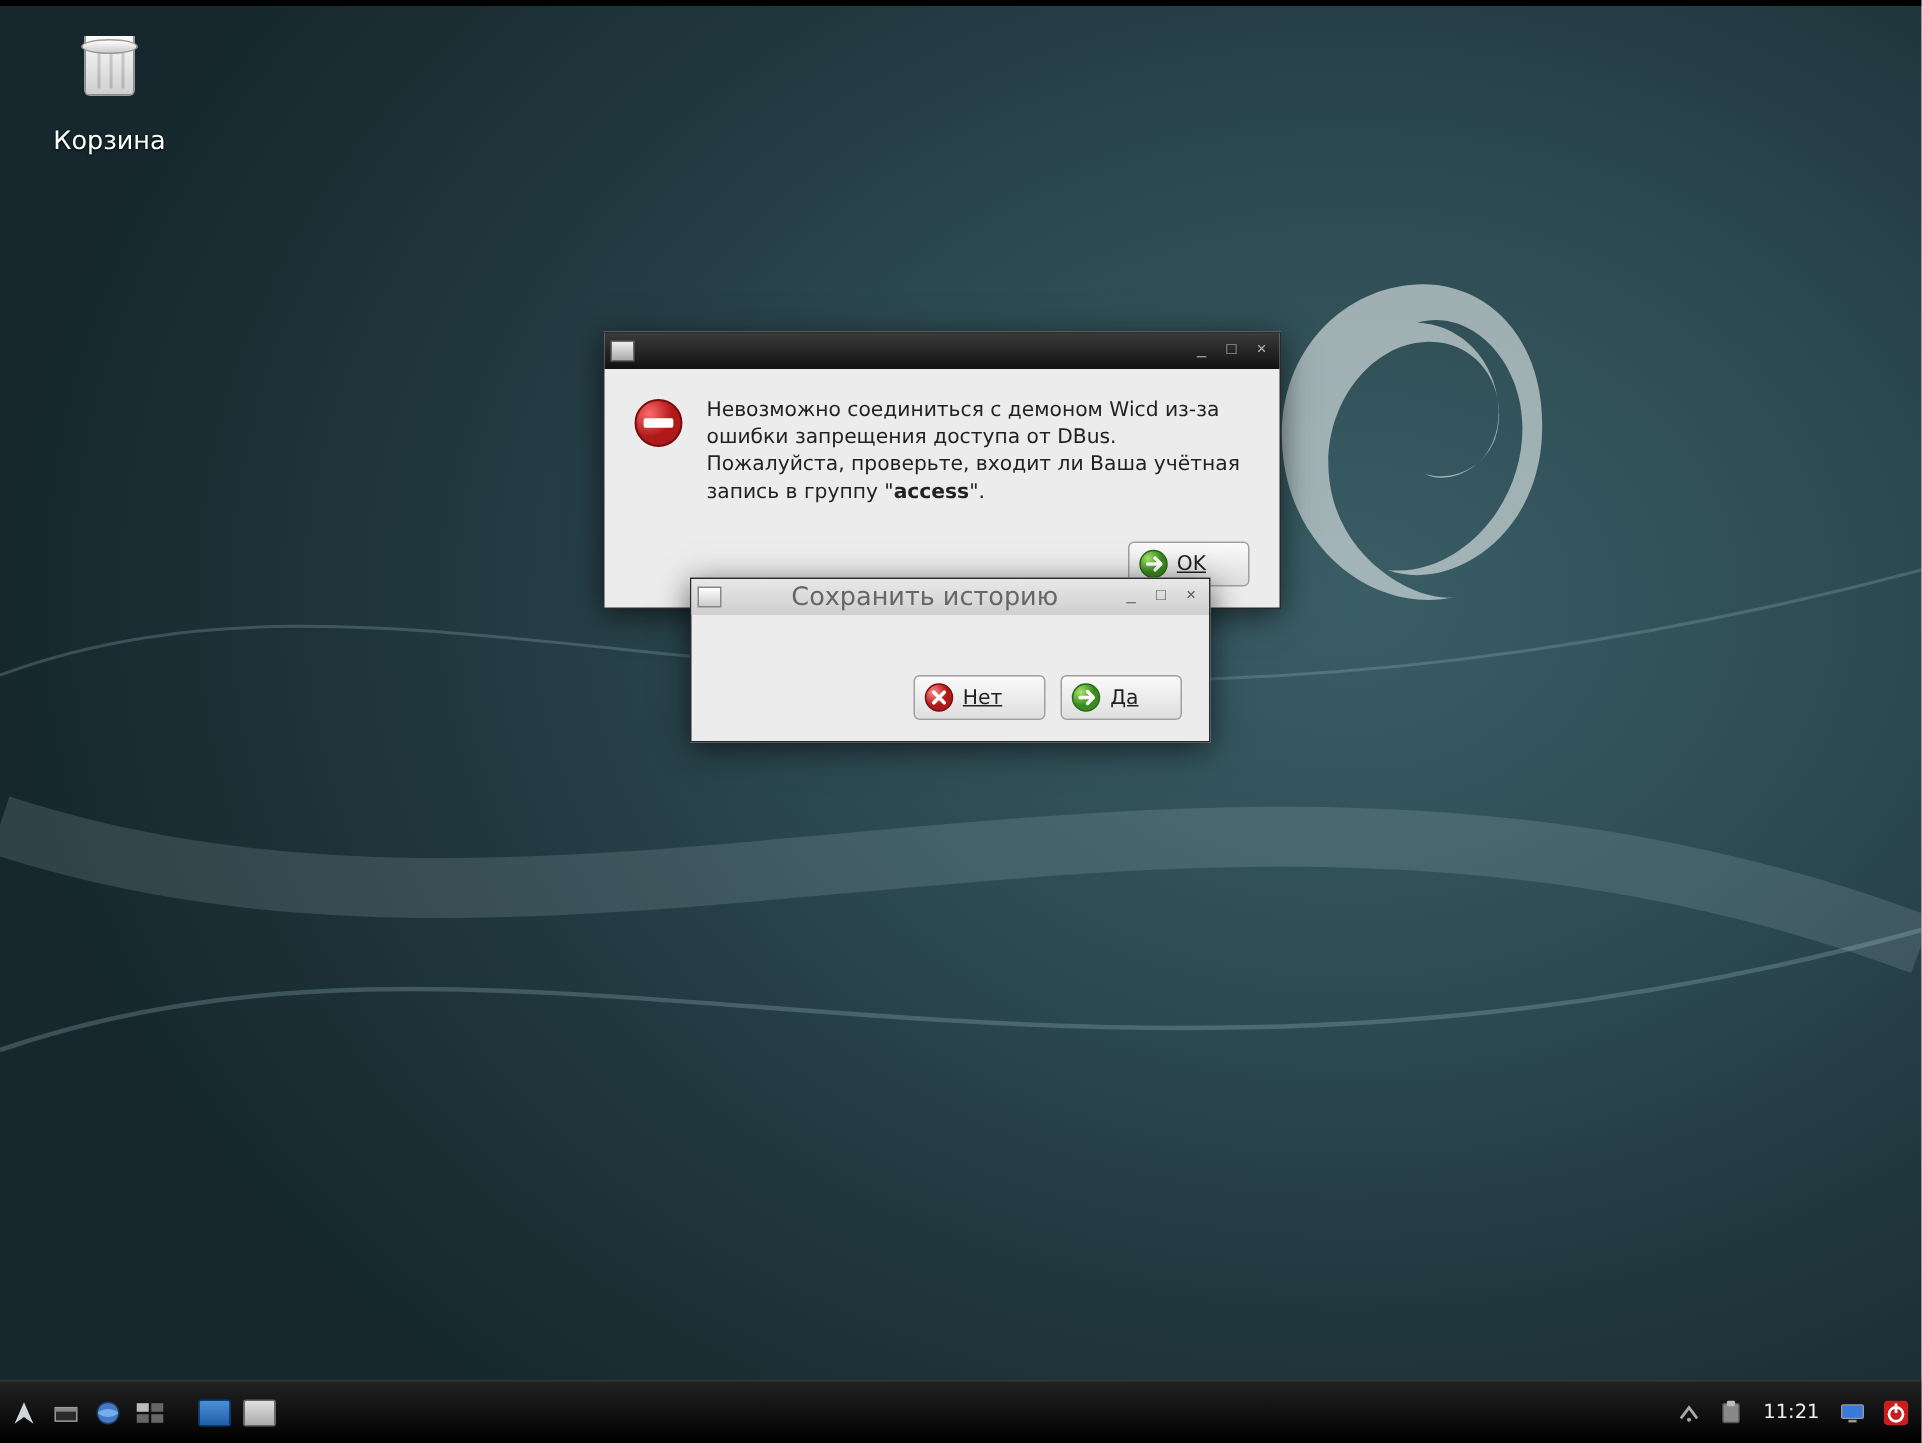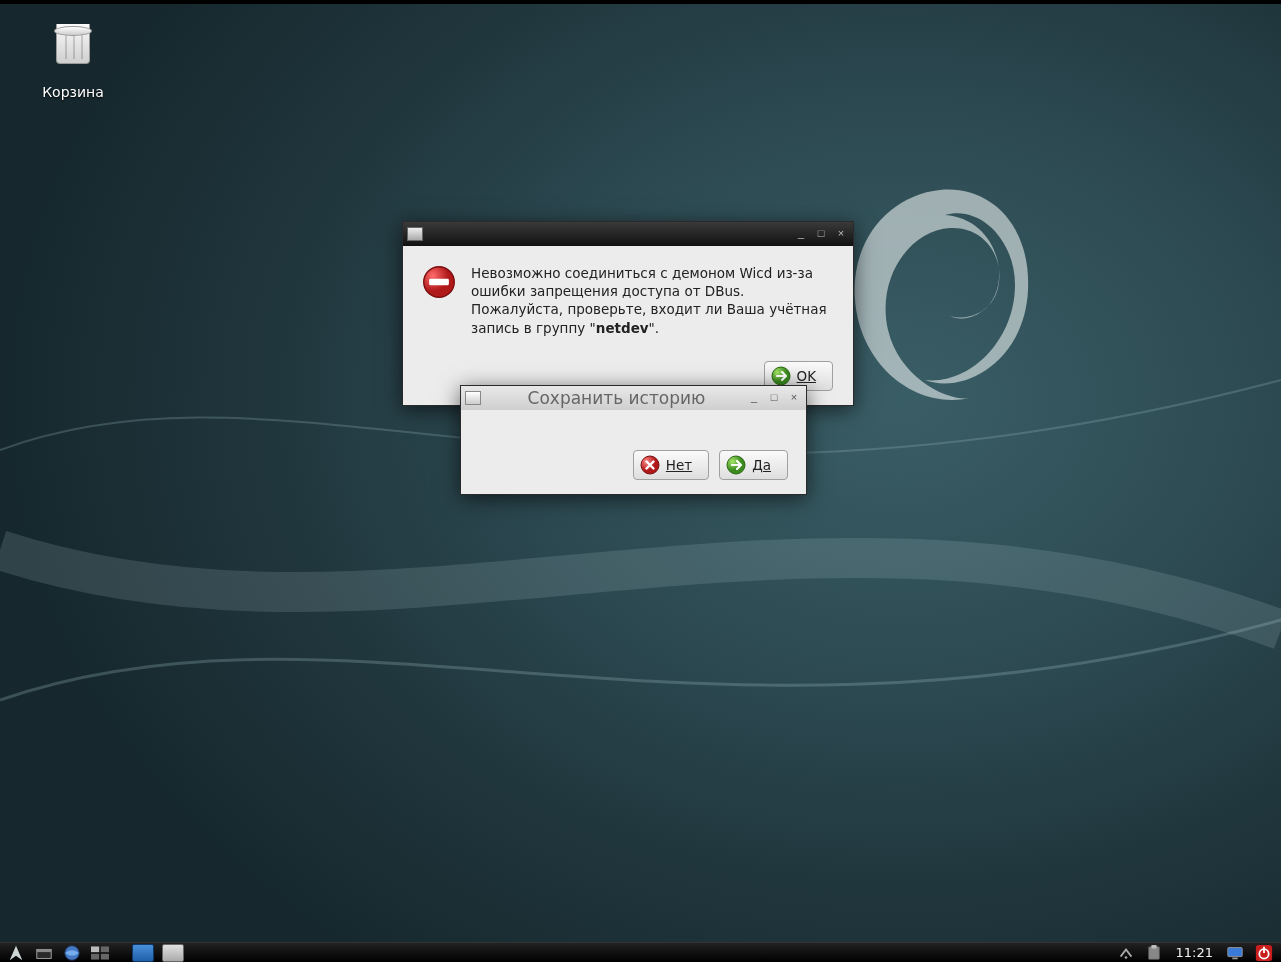--- a/index.html
+++ b/index.html
@@ -12,21 +12,21 @@
   .topbar { position:absolute; top:0; left:0; right:0; height:4px; background:#000; }
   
   .swirl { position:absolute; top:170px; left:830px; width:200px; height:260px; opacity:.6; pointer-events:none; }
   .swirl svg { width:100%; height:100%; }
 
   
   .wave { position:absolute; left:0; right:0; pointer-events:none; opacity:.25; }
   .wave svg { width:1281px; display:block; }
 
   
-  .desk-icon { position:absolute; top:18px; left:28px; width:90px; text-align:center; color:#fff; text-shadow:0 1px 2px #000; font-size:14px; cursor:pointer; }
+  .desk-icon { position:absolute; top:18px; left:28px; width:90px; text-align:center; color:#fff; text-shadow:0 1px 2px #000; font-size:17px; cursor:pointer; }
   .desk-icon .glyph { width:44px; height:54px; margin:0 auto 6px; position:relative; }
   .desk-icon .can {
     width:34px; height:40px; margin:6px auto 0; background:linear-gradient(#fafafa,#cfcfcf);
     border:1px solid #999; border-top:none; border-radius:0 0 4px 4px; position:relative;
   }
   .desk-icon .lid {
     position:absolute; top:2px; left:3px; width:38px; height:10px; background:linear-gradient(#fff,#ccc);
     border:1px solid #999; border-radius:50%;
   }
   .desk-icon .stripe { position:absolute; top:6px; bottom:4px; width:2px; background:rgba(0,0,0,.15); }
@@ -46,38 +46,38 @@
   .win-body { padding:18px 20px 14px 18px; font-size:13.5px; color:#222; }
   .win-body .row { display:flex; gap:14px; }
   .msg { line-height:1.35; }
   .msg b { font-weight:bold; }
 
   .error-icon { width:36px; height:36px; flex:none; }
   .error-icon svg { width:100%; height:100%; }
 
   .btn-row { display:flex; justify-content:flex-end; gap:10px; margin-top:24px; }
   .btn {
-    display:flex; align-items:center; gap:6px; padding:4px 16px 4px 6px;
+    display:flex; align-items:center; gap:6px; padding:4px 28px 4px 6px;
     background:linear-gradient(#fafafa,#dedede); border:1px solid #a0a0a0; border-radius:4px;
     font-size:13.5px; cursor:pointer; color:#222;
   }
   .btn .u { text-decoration:underline; text-decoration-thickness:1px; text-underline-offset:1px; }
   .bicon { width:20px; height:20px; }
   .bicon svg{width:100%;height:100%}
 
   
   #dlg1 { top:221px; left:402px; width:452px; }
   
   #dlg2 { top:385px; left:460px; width:347px; }
   #dlg2 .win-body { padding:16px 18px 14px 20px; }
   #dlg2 .msg { font-size:13px; }
 
   
   .taskbar {
-    position:absolute; left:0; right:0; bottom:0; height:20px;
+    position:absolute; left:0; right:0; bottom:0; height:42px;
     background:linear-gradient(#222,#000); border-top:1px solid #333;
     display:flex; align-items:center; padding:0 6px; color:#ddd; font-size:13px;
   }
   .tb-left { display:flex; align-items:center; gap:8px; }
   .tb-right { margin-left:auto; display:flex; align-items:center; gap:8px; }
   .tb-btn { width:20px; height:20px; display:flex; align-items:center; justify-content:center; cursor:pointer; }
   .tb-btn svg { width:18px; height:18px; }
   .tb-sep { width:6px; }
   .tb-task { width:22px; height:18px; background:linear-gradient(#4a90d9,#1e5fa8); border:1px solid #0d3a6a; border-radius:2px; cursor:pointer; }
   .clock { font-size:13px; color:#eee; margin:0 4px; }
@@ -143,21 +143,21 @@
               <radialGradient id="rg1" cx="30%" cy="30%">
                 <stop offset="0%" stop-color="#ff6a6a"></stop>
                 <stop offset="100%" stop-color="#b01919"></stop>
               </radialGradient>
             </defs>
           <circle cx="20" cy="20" r="17" fill="url(#rg1)" stroke="#7a0d0d" stroke-width="1.5"></circle>
           <rect x="9" y="16.5" width="22" height="7" rx="1.5" fill="#fff"></rect>
         </svg>
       </div>
       <div class="msg">
-        <span>Невозможно соединиться с демоном Wicd из-за ошибки запрещения доступа от DBus. Пожалуйста, проверьте, входит ли Ваша учётная запись в группу "</span><b>netdev</b><span>".</span>
+        <span>Невозможно соединиться с демоном Wicd из-за ошибки запрещения доступа от DBus. Пожалуйста, проверьте, входит ли Ваша учётная запись в группу "</span><b>access</b><span>".</span>
       </div>
     </div>
     <div class="btn-row">
       <div class="btn">
         <span class="bicon">
           <svg viewBox="0 0 20 20">
               <defs>
                 <radialGradient id="g1" cx="30%" cy="30%">
                   <stop offset="0%" stop-color="#a6e66a"></stop>
                   <stop offset="100%" stop-color="#3a8a1e"></stop>

